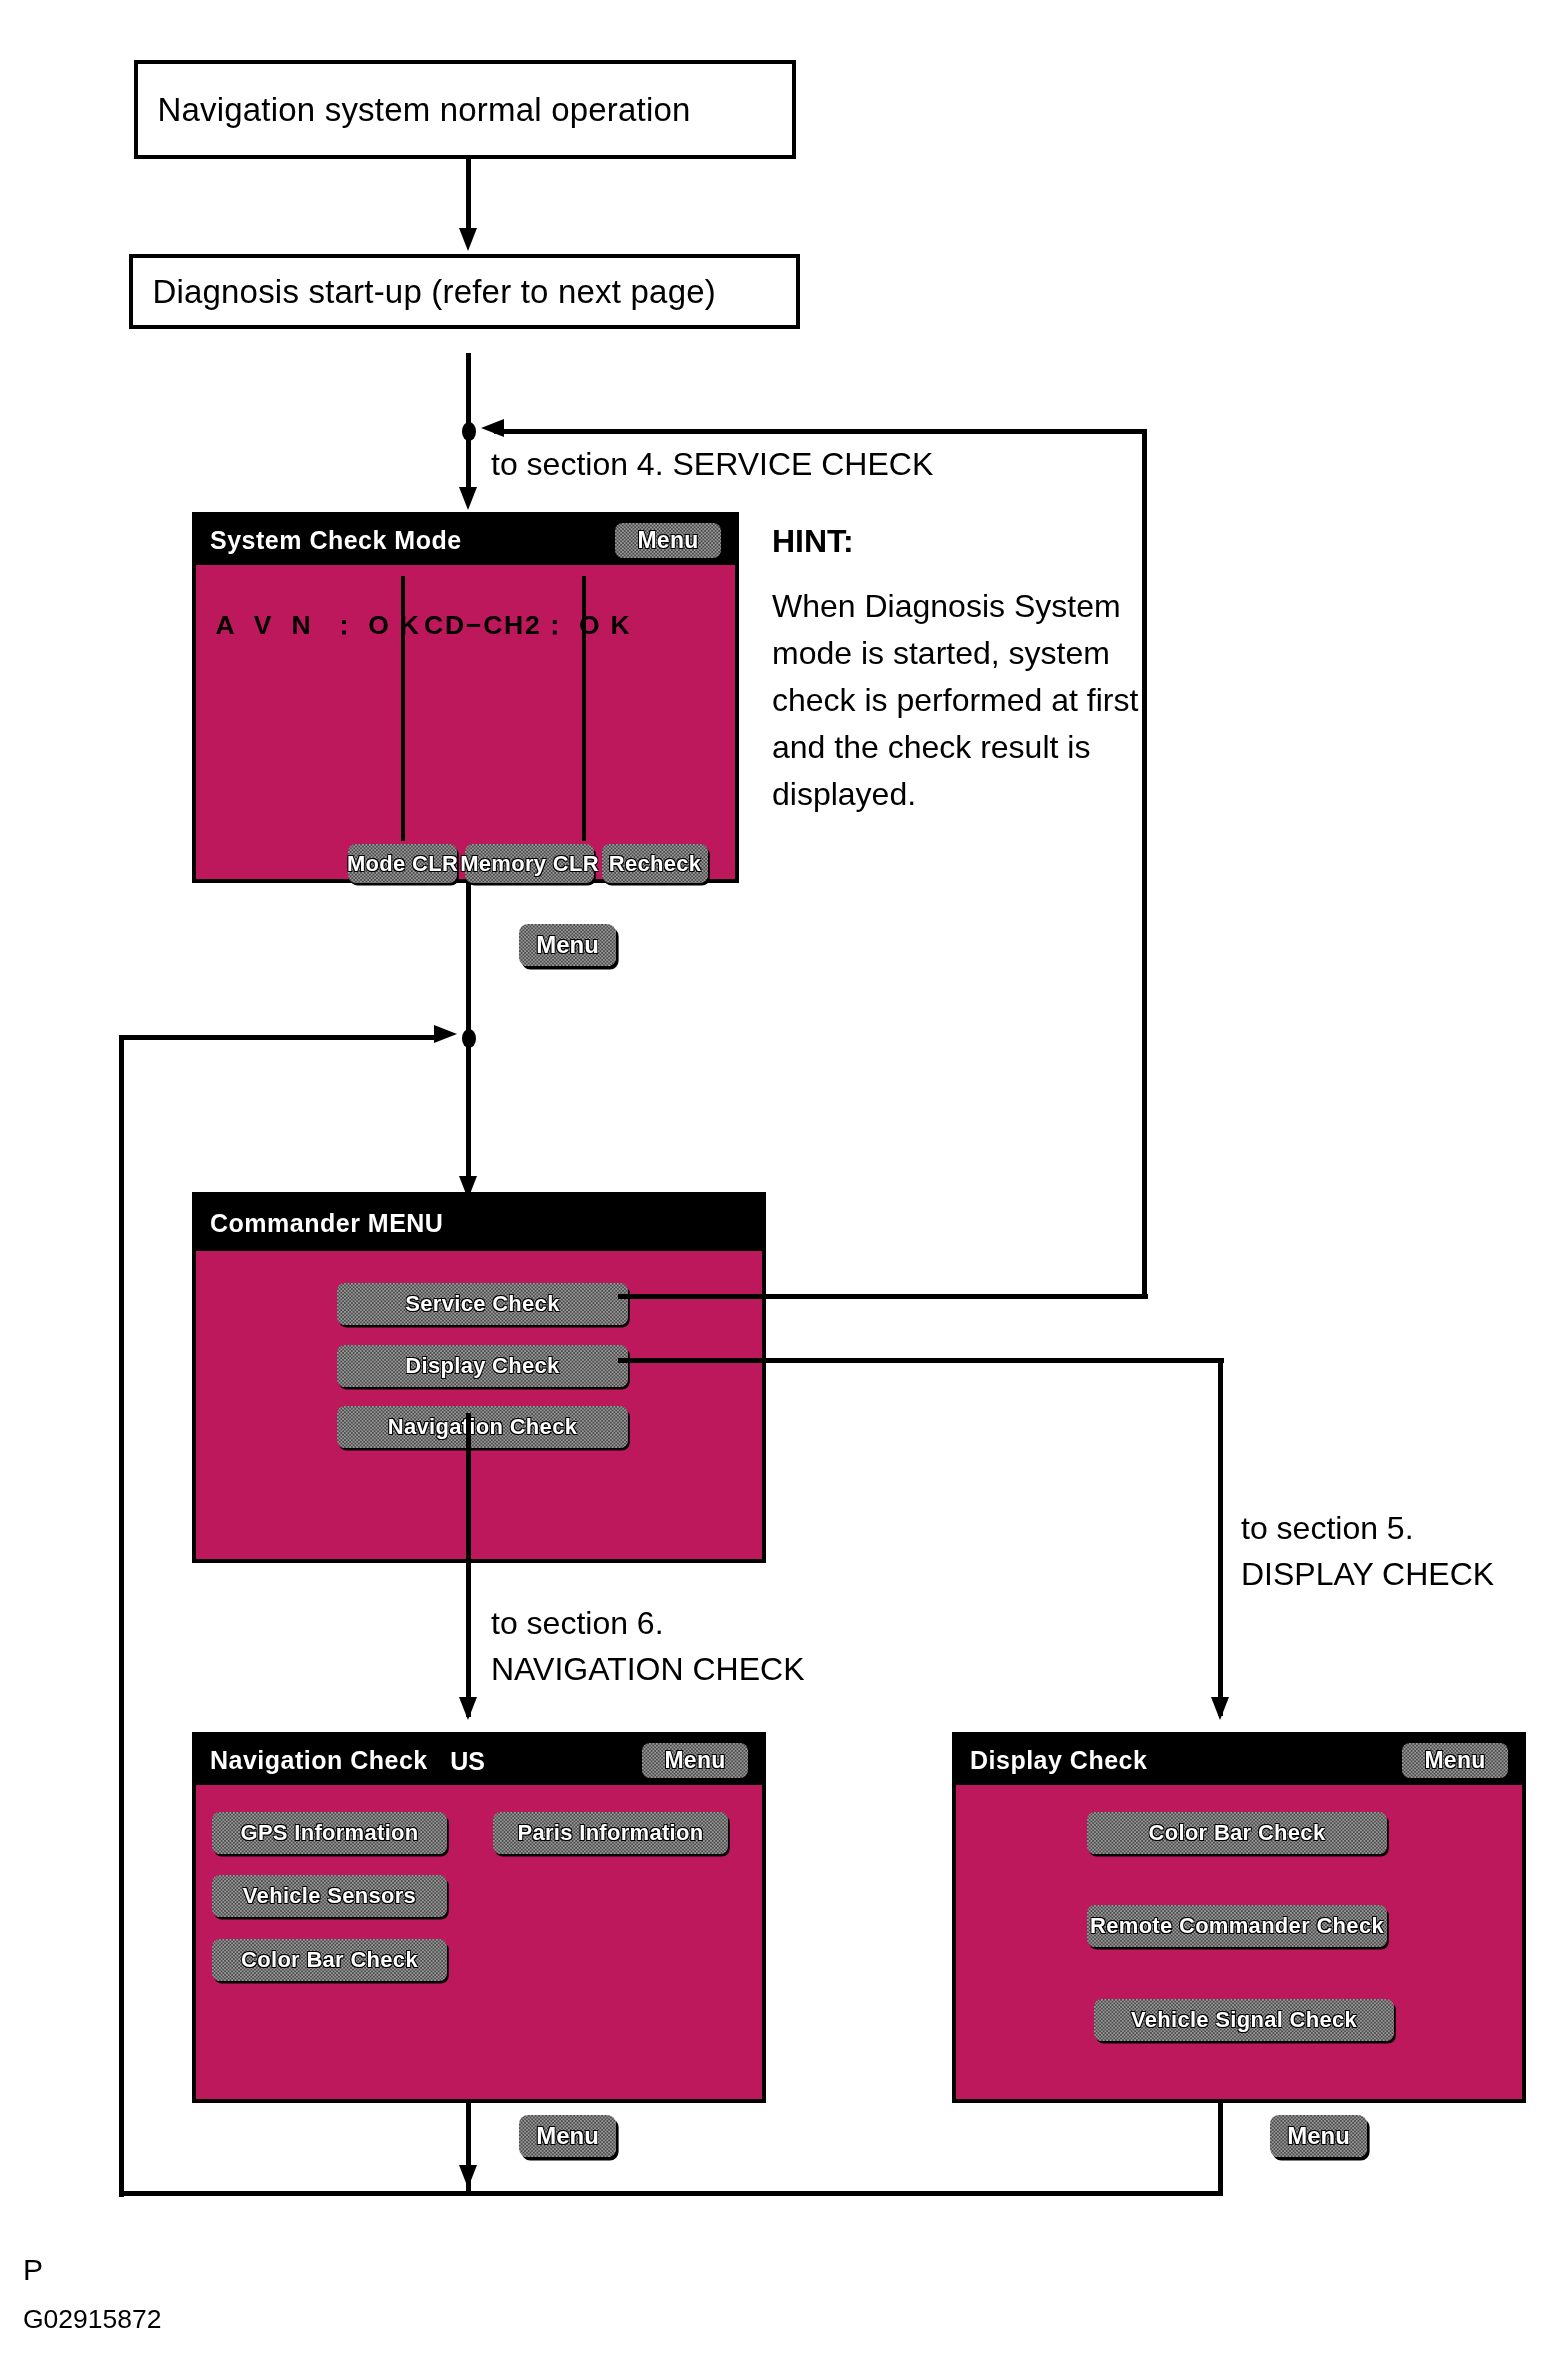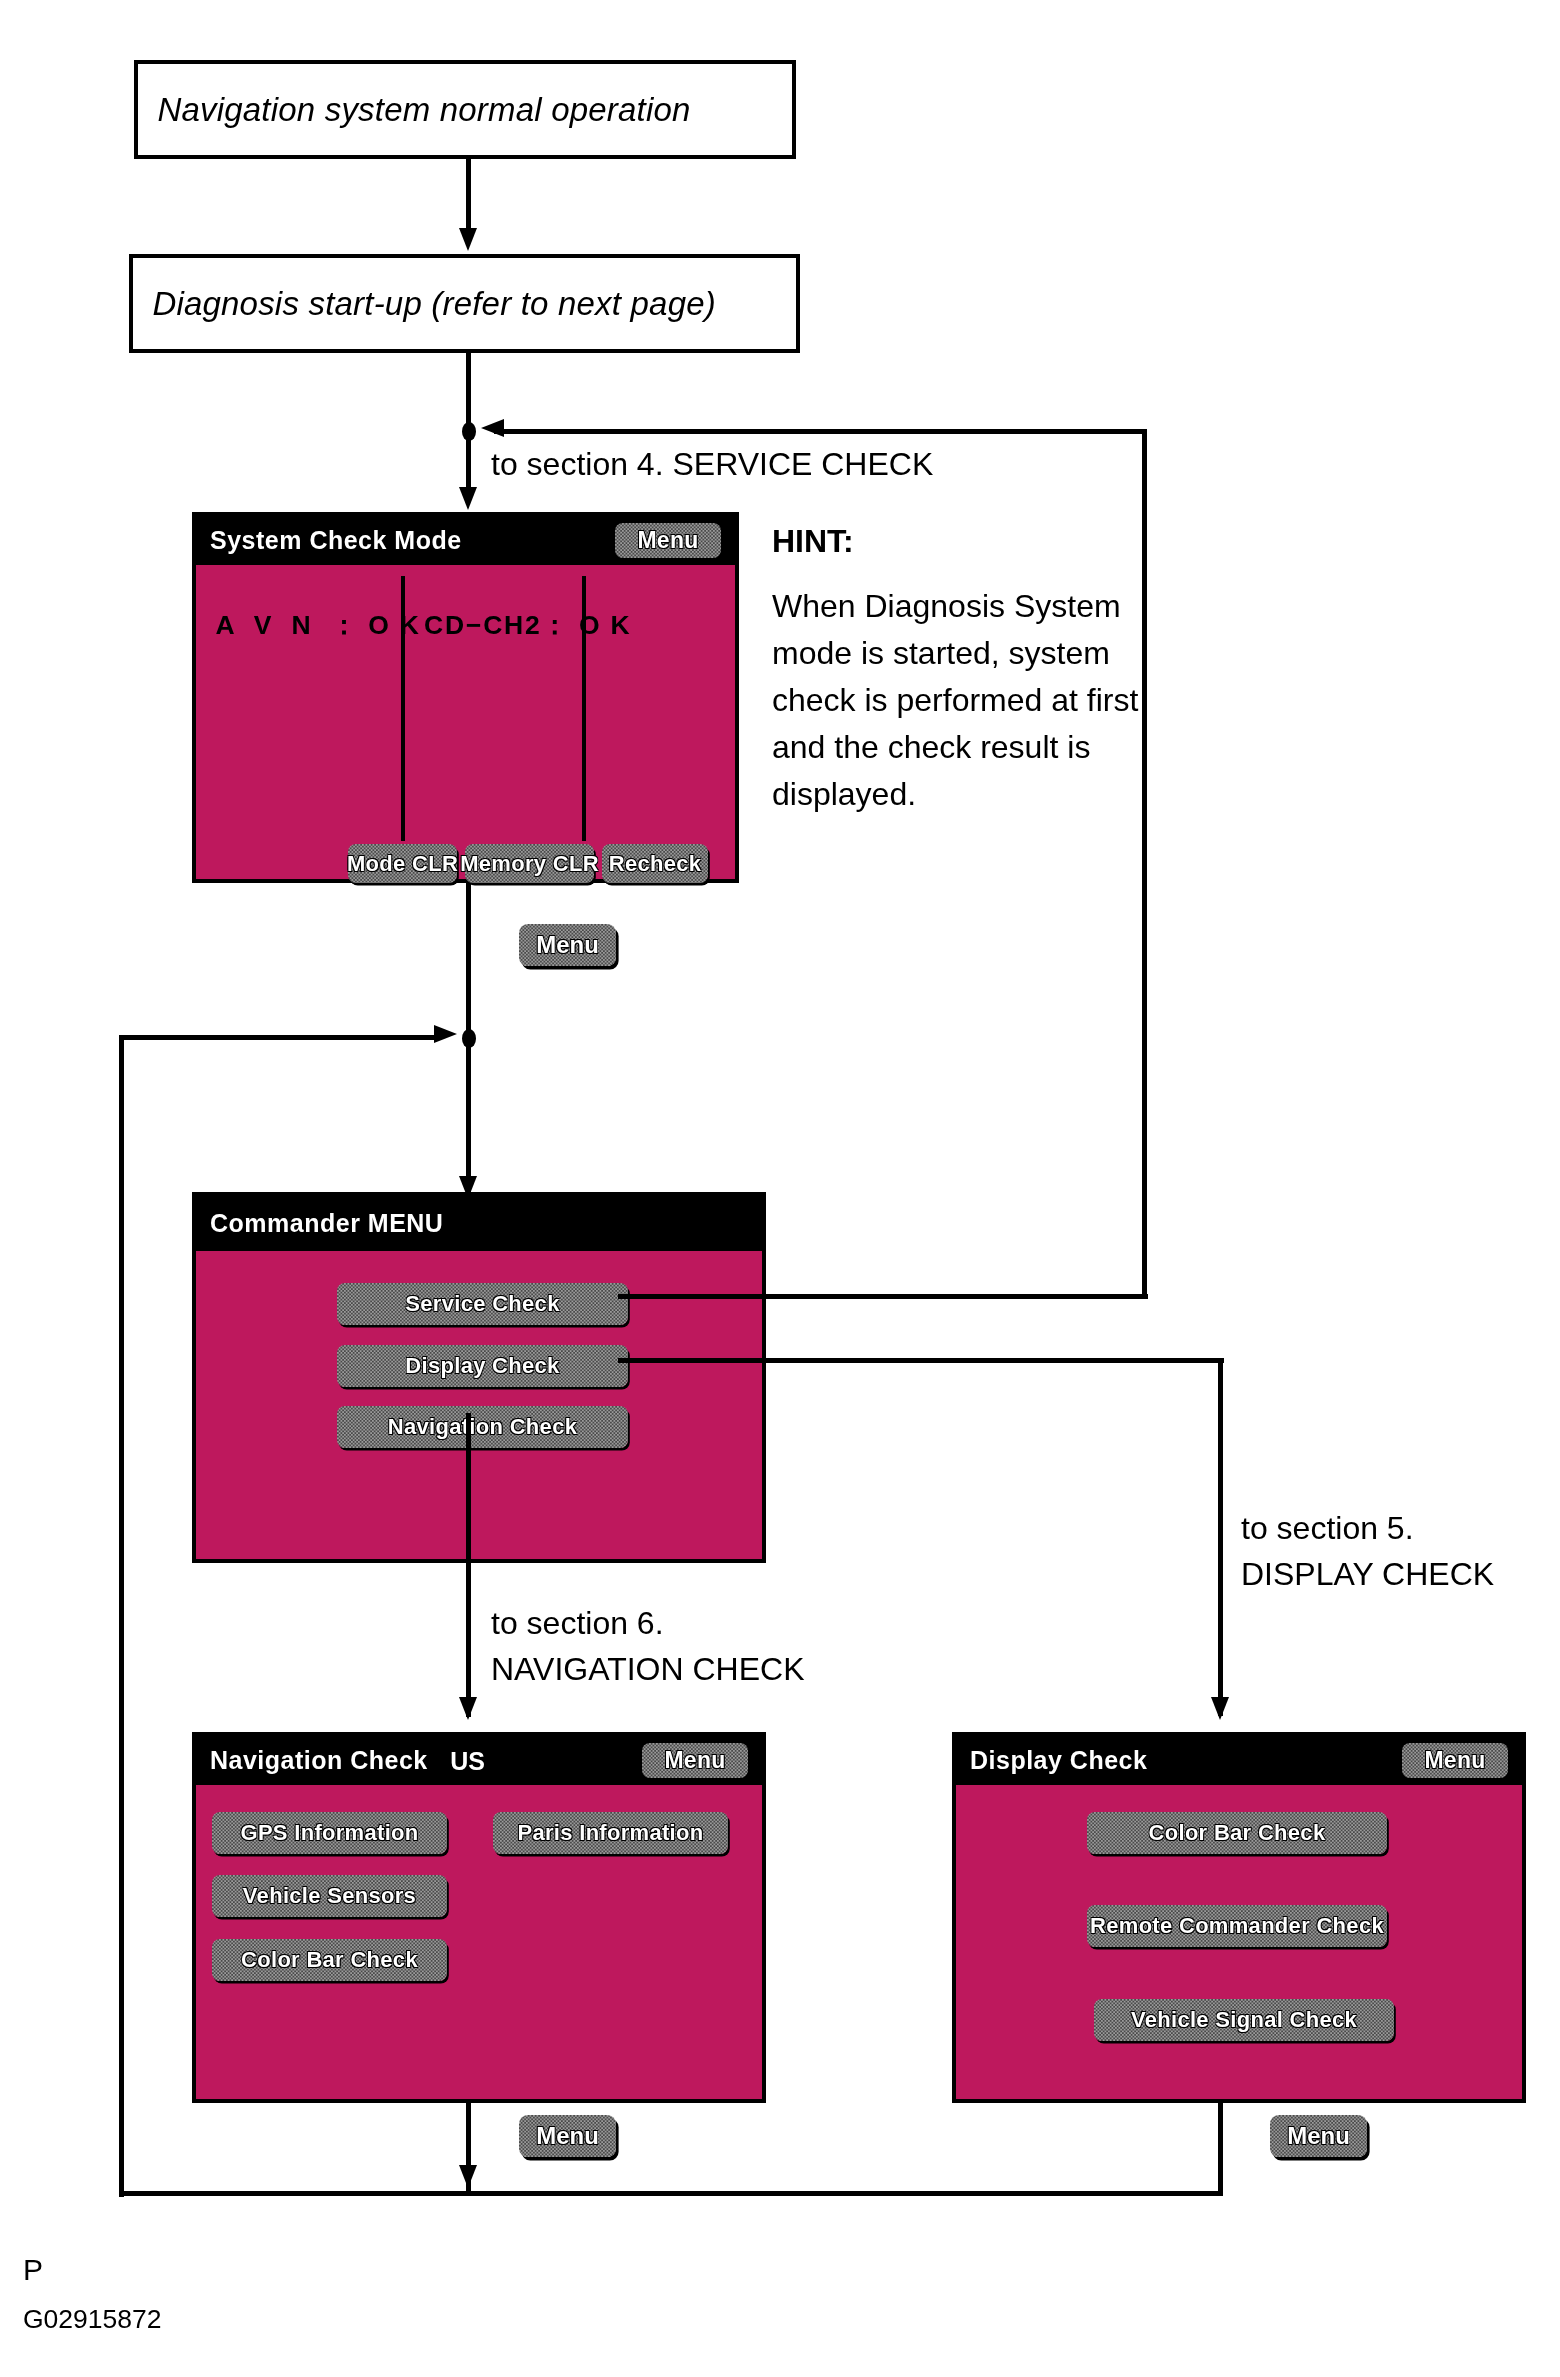--- a/index.html
+++ b/index.html
@@ -21,21 +21,20 @@
   }
 
   
   .flowbox {
     position: absolute;
     border: 4.4px solid #000;
     background: #fff;
     display: flex;
     align-items: center;
     box-sizing: border-box;
-    font-style: italic;
   }
   .flowbox span {
     font-size: 33px;
     letter-spacing: 0.2px;
     padding-left: 19.4px;
     white-space: nowrap;
   }
 
   
   .vline { position: absolute; background: #000; width: 5.3px; }
@@ -203,21 +202,21 @@
 
 <div id="page">
 
   <div class="flowbox" style="left:134px; top:60px; width:662px; height:99px;">
     <span>Navigation system normal operation</span>
   </div>
 
   <div class="vline" style="left:466px; top:159px; height:78px;"></div>
   <div class="arrow-down" style="left:459px; top:228px;"></div>
 
-  <div class="flowbox" style="left:129px; top:254px; width:671px; height:99px;">
+  <div class="flowbox" style="left:129px; top:254px; width:671px; height:75px;">
     <span>Diagnosis start-up (refer to next page)</span>
   </div>
 
   <div class="vline" style="left:466px; top:353px; height:78px;"></div>
   <div class="junction-dot" style="left:462px; top:422px;"></div>
   <div class="vline" style="left:466px; top:436px; height:64px;"></div>
   <div class="arrow-down" style="left:459px; top:487px;"></div>
 
   <div class="hline" style="left:494px; top:429px; width:653px;"></div>
   <div class="arrow-left" style="left:481px; top:419px;"></div>

